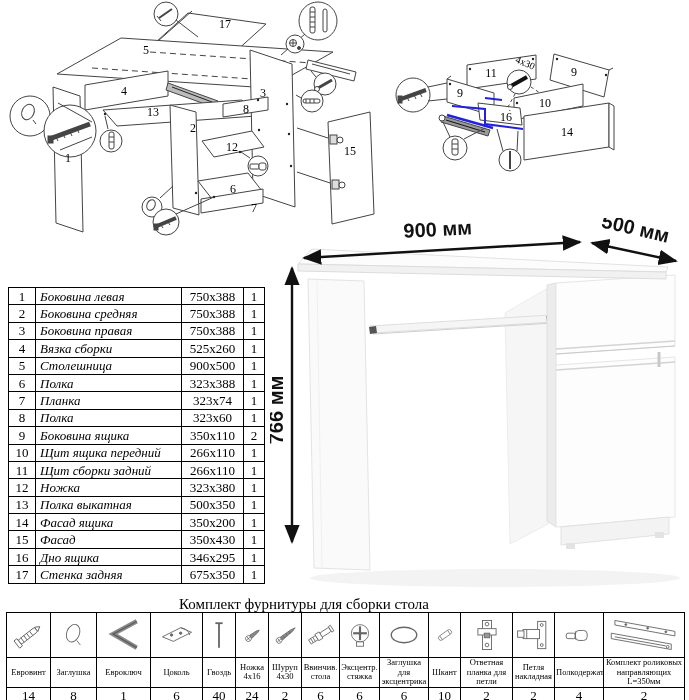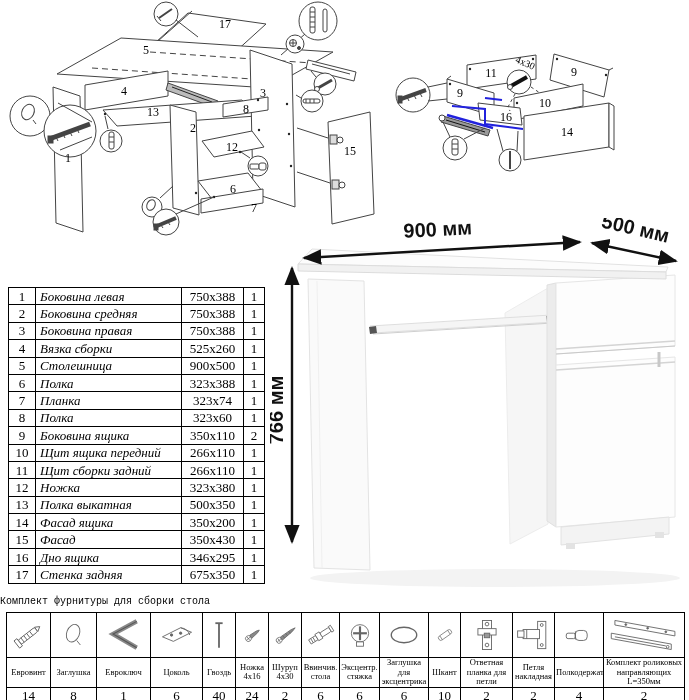--- a/index.html
+++ b/index.html
@@ -19,21 +19,21 @@
 
   
   #hw-table{border-collapse:collapse;table-layout:fixed;width:678px;}
   #hw-table td{border:1px solid #000;text-align:center;vertical-align:middle;
                padding:0 1px;overflow:hidden;}
   #hw-table tr.icons td{height:44px;}
   #hw-table tr.labels td{height:23px;font-size:8.5px;line-height:9.5px;}
   #hw-table tr.qtys td{height:15px;font-size:13px;line-height:1;}
   .hw-ic{display:block;margin:1px auto;}
 
-  #kit-title{top:596px;left:0;width:608px;text-align:left;font-size:10px;font-family:Liberation Mono, monospace;}
+  #kit-title{top:596px;left:0;width:608px;text-align:center;font-size:15px;}
 
   svg text.pn{font-family:"Liberation Serif",serif;font-size:12px;fill:#000;}
   svg text.dim{font-family:"Liberation Sans",sans-serif;font-size:20px;font-weight:bold;fill:#111;}
   svg text.note{font-family:"Liberation Serif",serif;font-size:10px;fill:#000;}
 </style>
 </head>
 <body>
 
 <div id="page">
 

